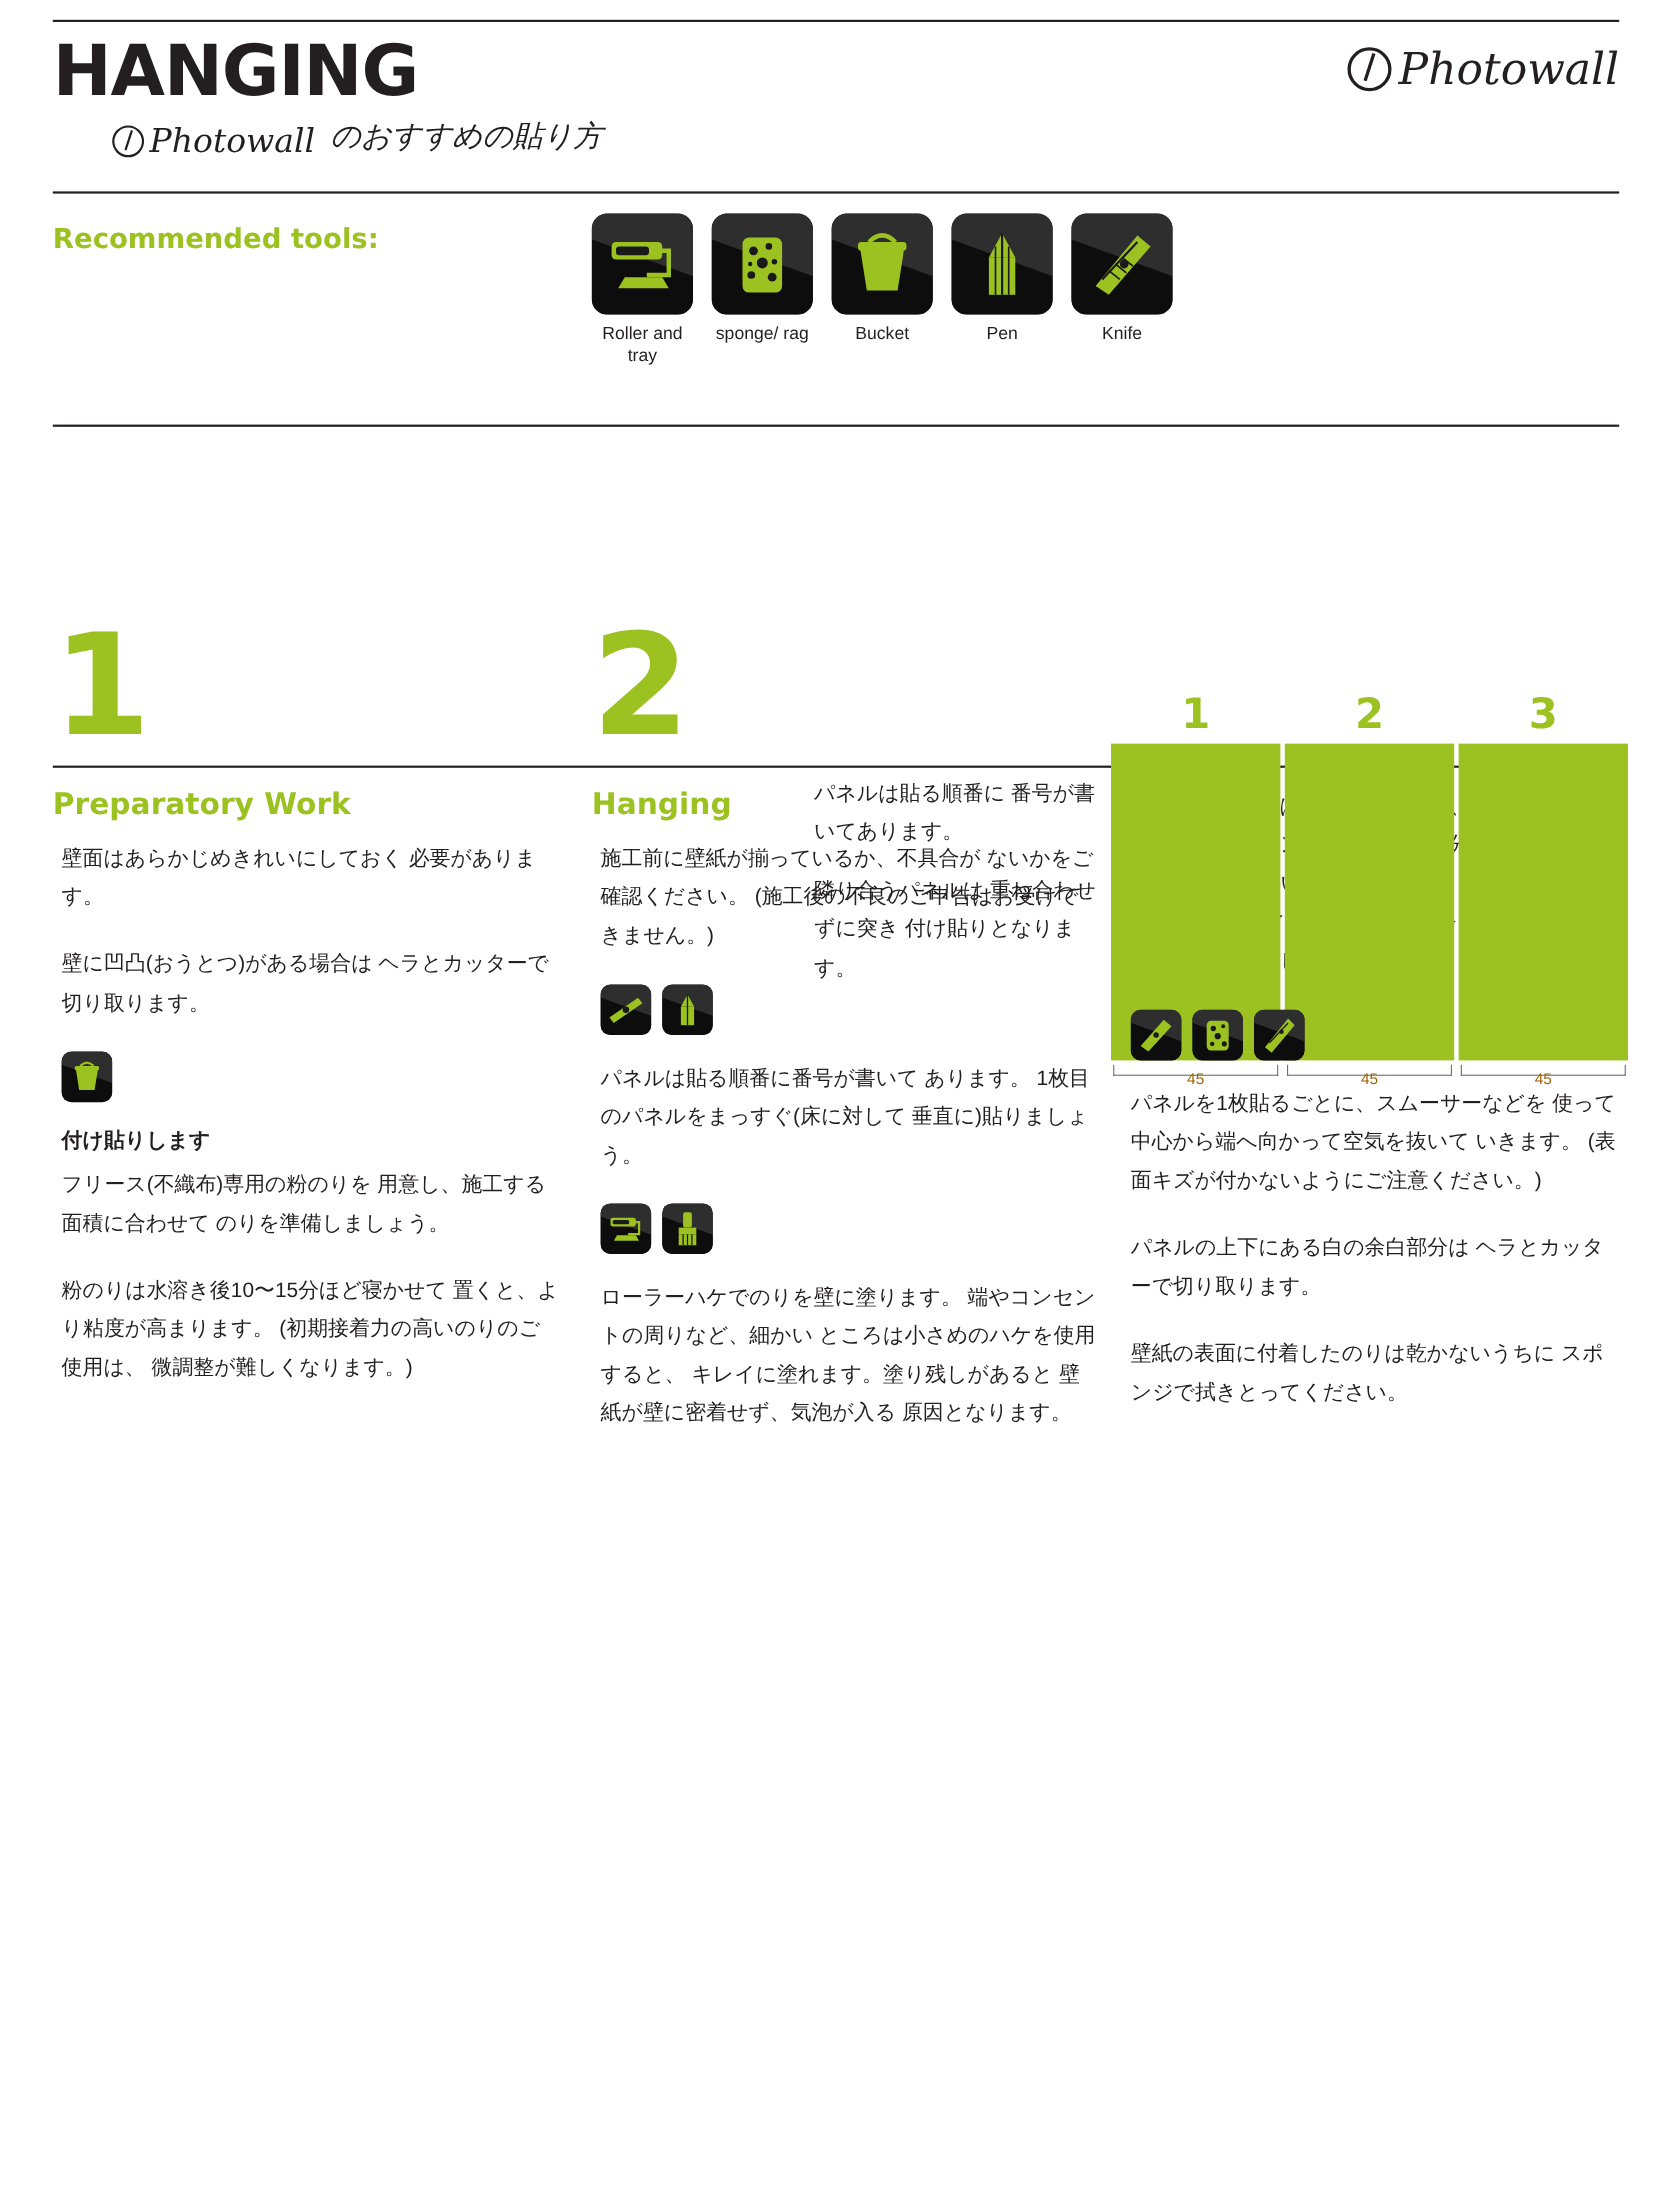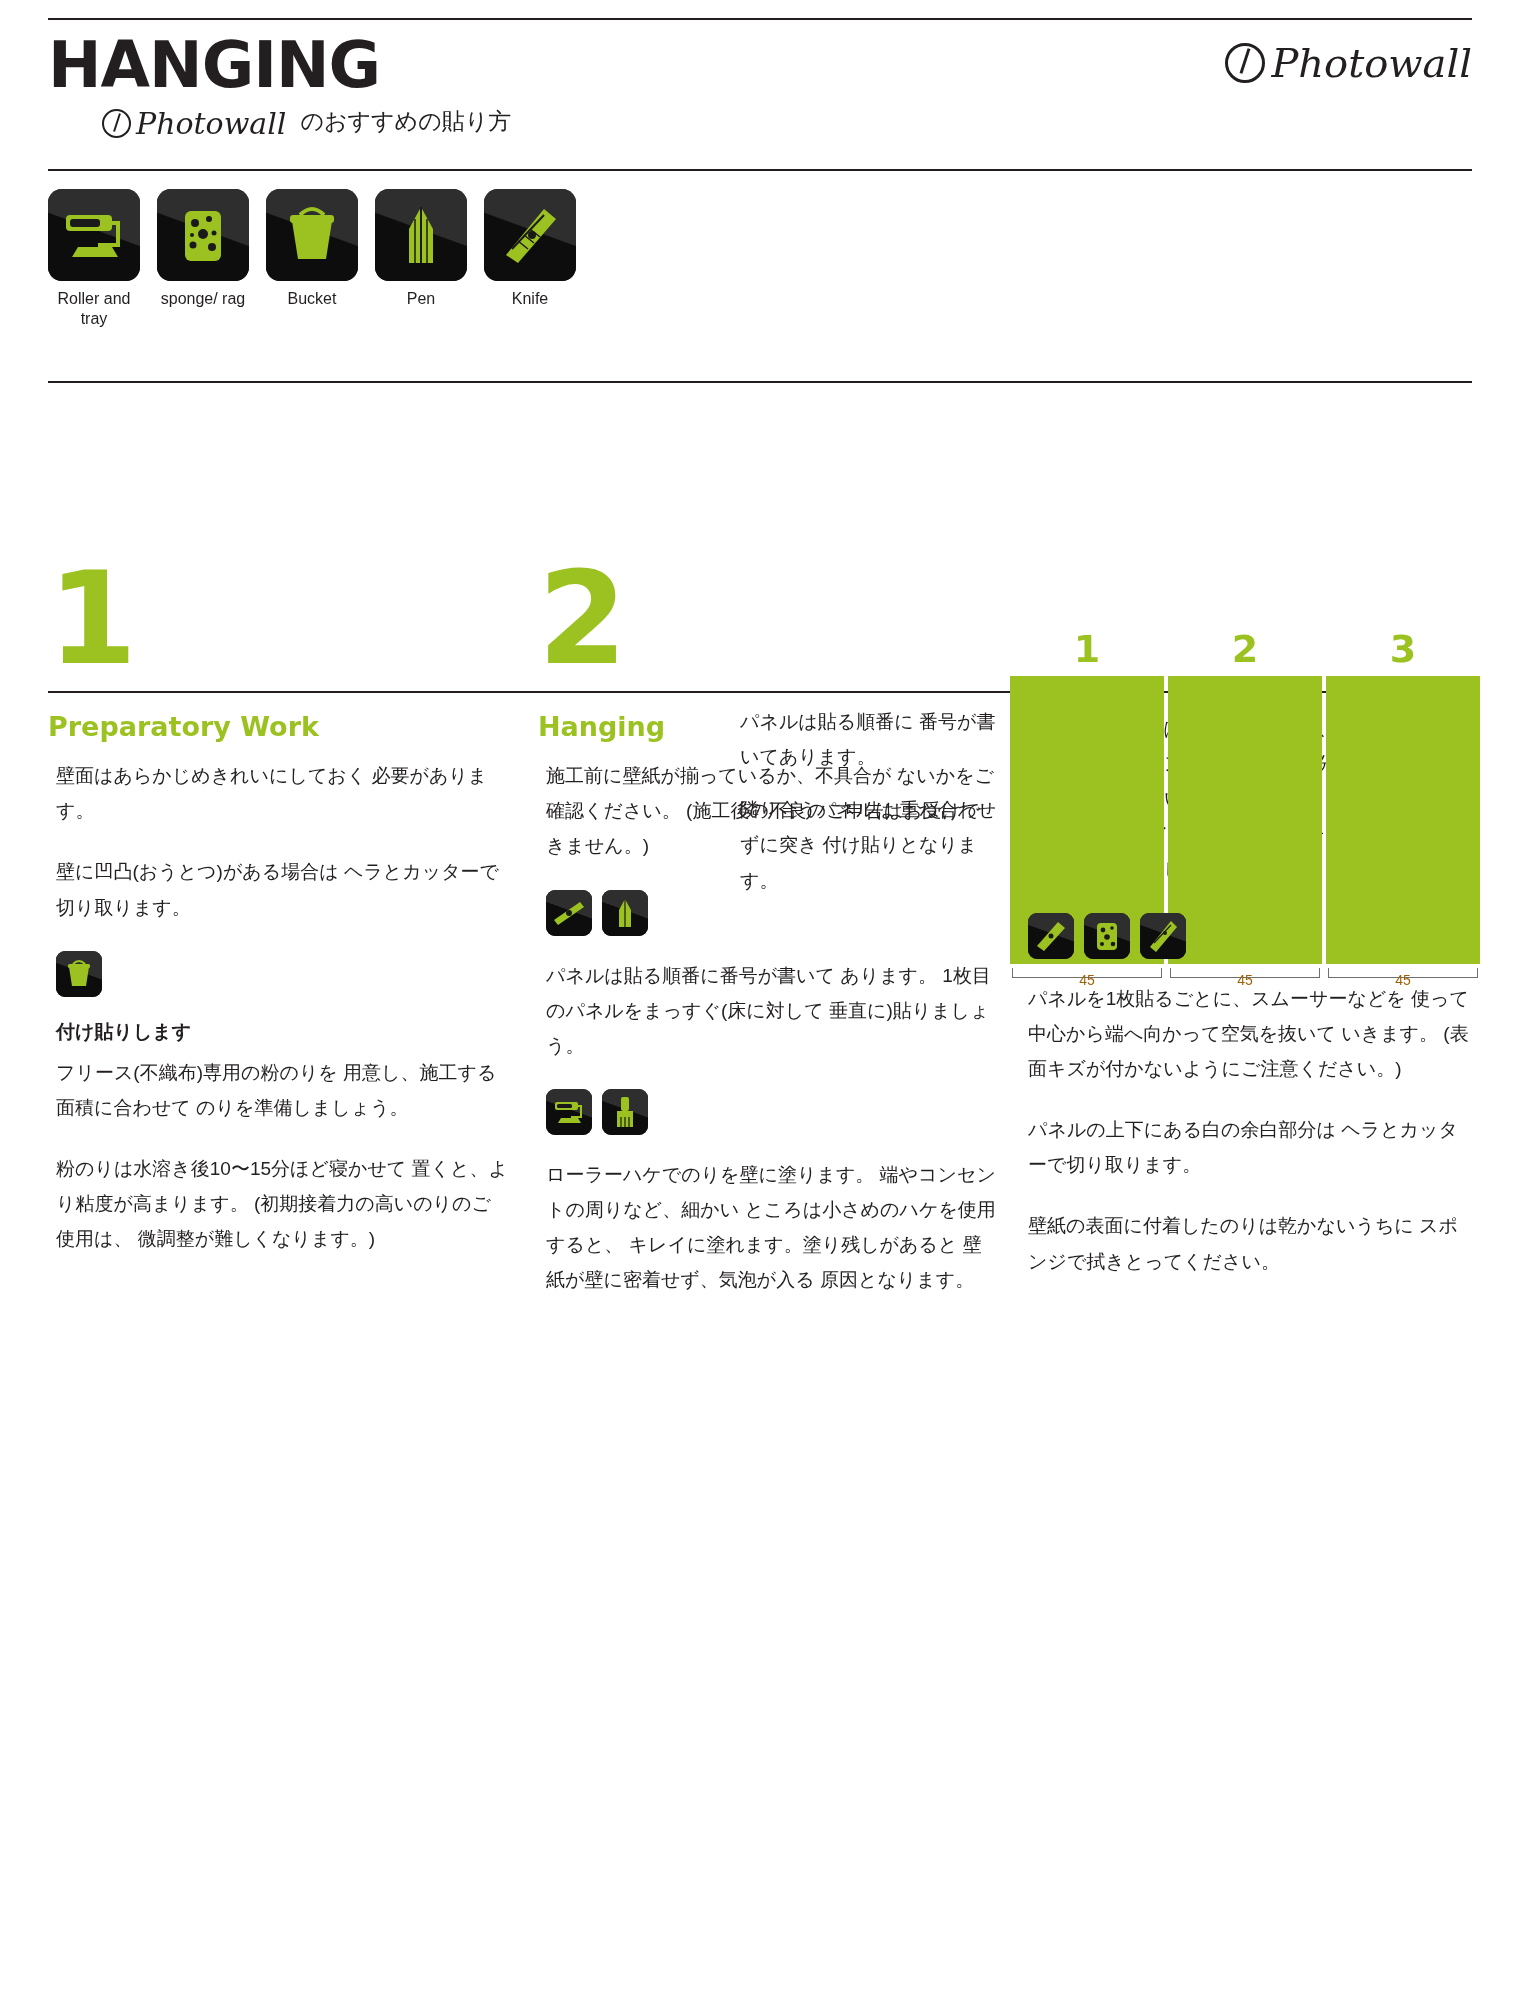--- a/index.html
+++ b/index.html
@@ -92,23 +92,24 @@
   .brand-inline .logo-mark {
     width: 25px;
     height: 25px;
     border-width: 2px;
   }
   .brand-inline .logo-mark::after {
     height: 19px;
     width: 2px;
   }
   .subtitle-jp {
-    font-size: 23px;
+    font-size: 27px;
     padding-bottom: 4px;
     color: #231f20;
+    font-style: italic;
   }
   
   .tools-rule {
     margin-top: 28px;
   }
   .tools {
     display: flex;
     align-items: flex-start;
     padding-top: 18px;
   }
@@ -327,20 +328,21 @@
         <span class="logo-mark"></span>
         <span>Photowall</span>
       </span>
       <span class="subtitle-jp">のおすすめの貼り方</span>
     </div>
   </div>
 
   <div class="rule tools-rule"></div>
 
   <div class="tools">
+    <div class="tools-label">Recommended tools:</div>
     <div class="tool-list">
 
       <div class="tool">
         <div class="tool-icon">
           <svg width="92" height="92" viewBox="0 0 92 92">
             <rect x="18" y="26" width="46" height="16" rx="4" fill="#9cc221"></rect>
             <rect x="22" y="30" width="30" height="8" rx="3" fill="#1a1a1a"></rect>
             <path d="M62 34 h8 v22 h-20" stroke="#9cc221" stroke-width="4" fill="none"></path>
             <path d="M30 58 h34 l6 10 h-46 z" fill="#9cc221"></path>
           </svg>

